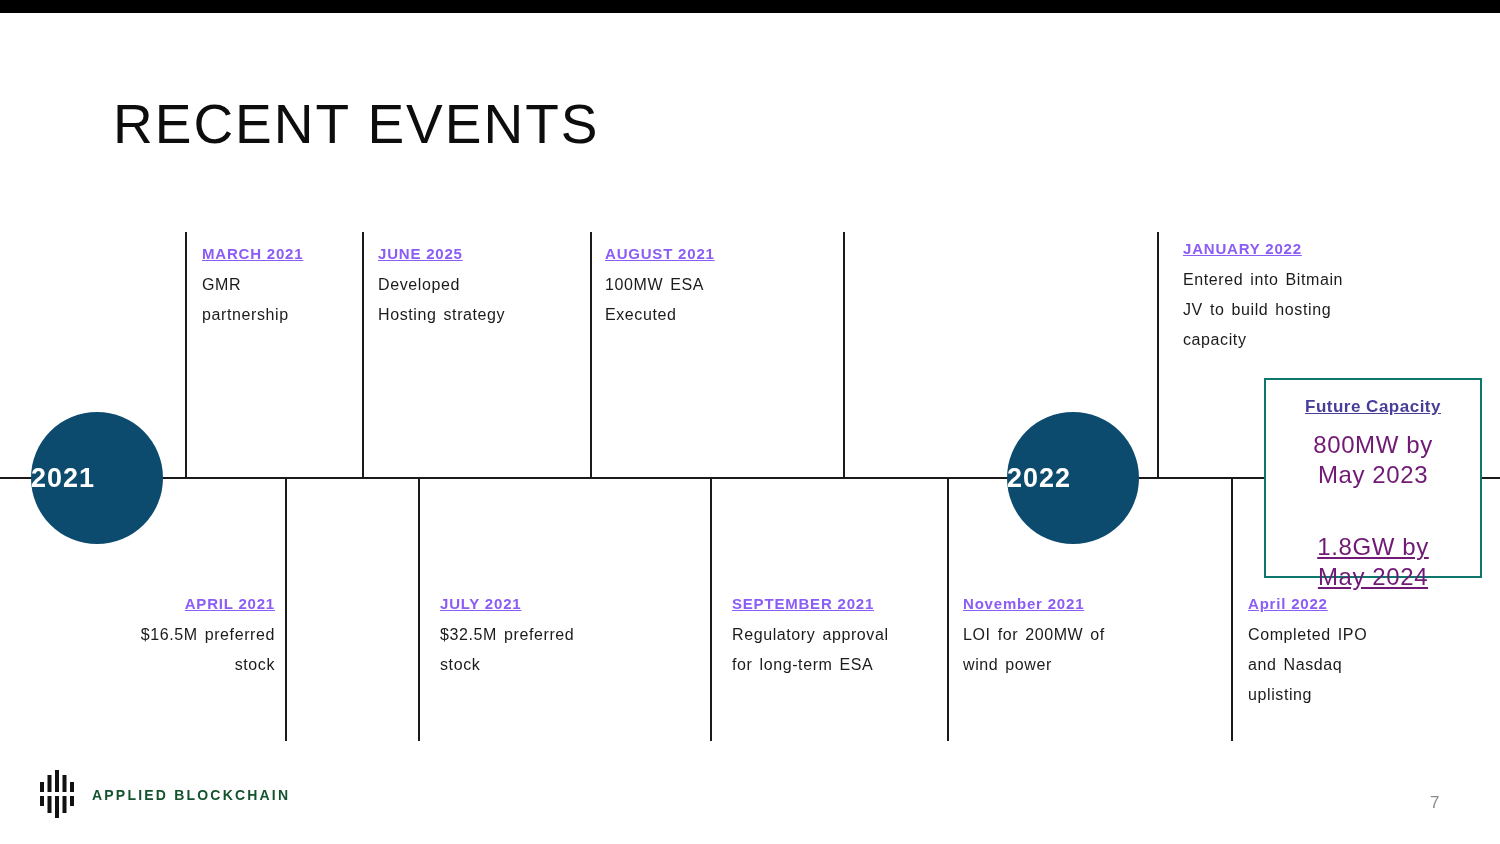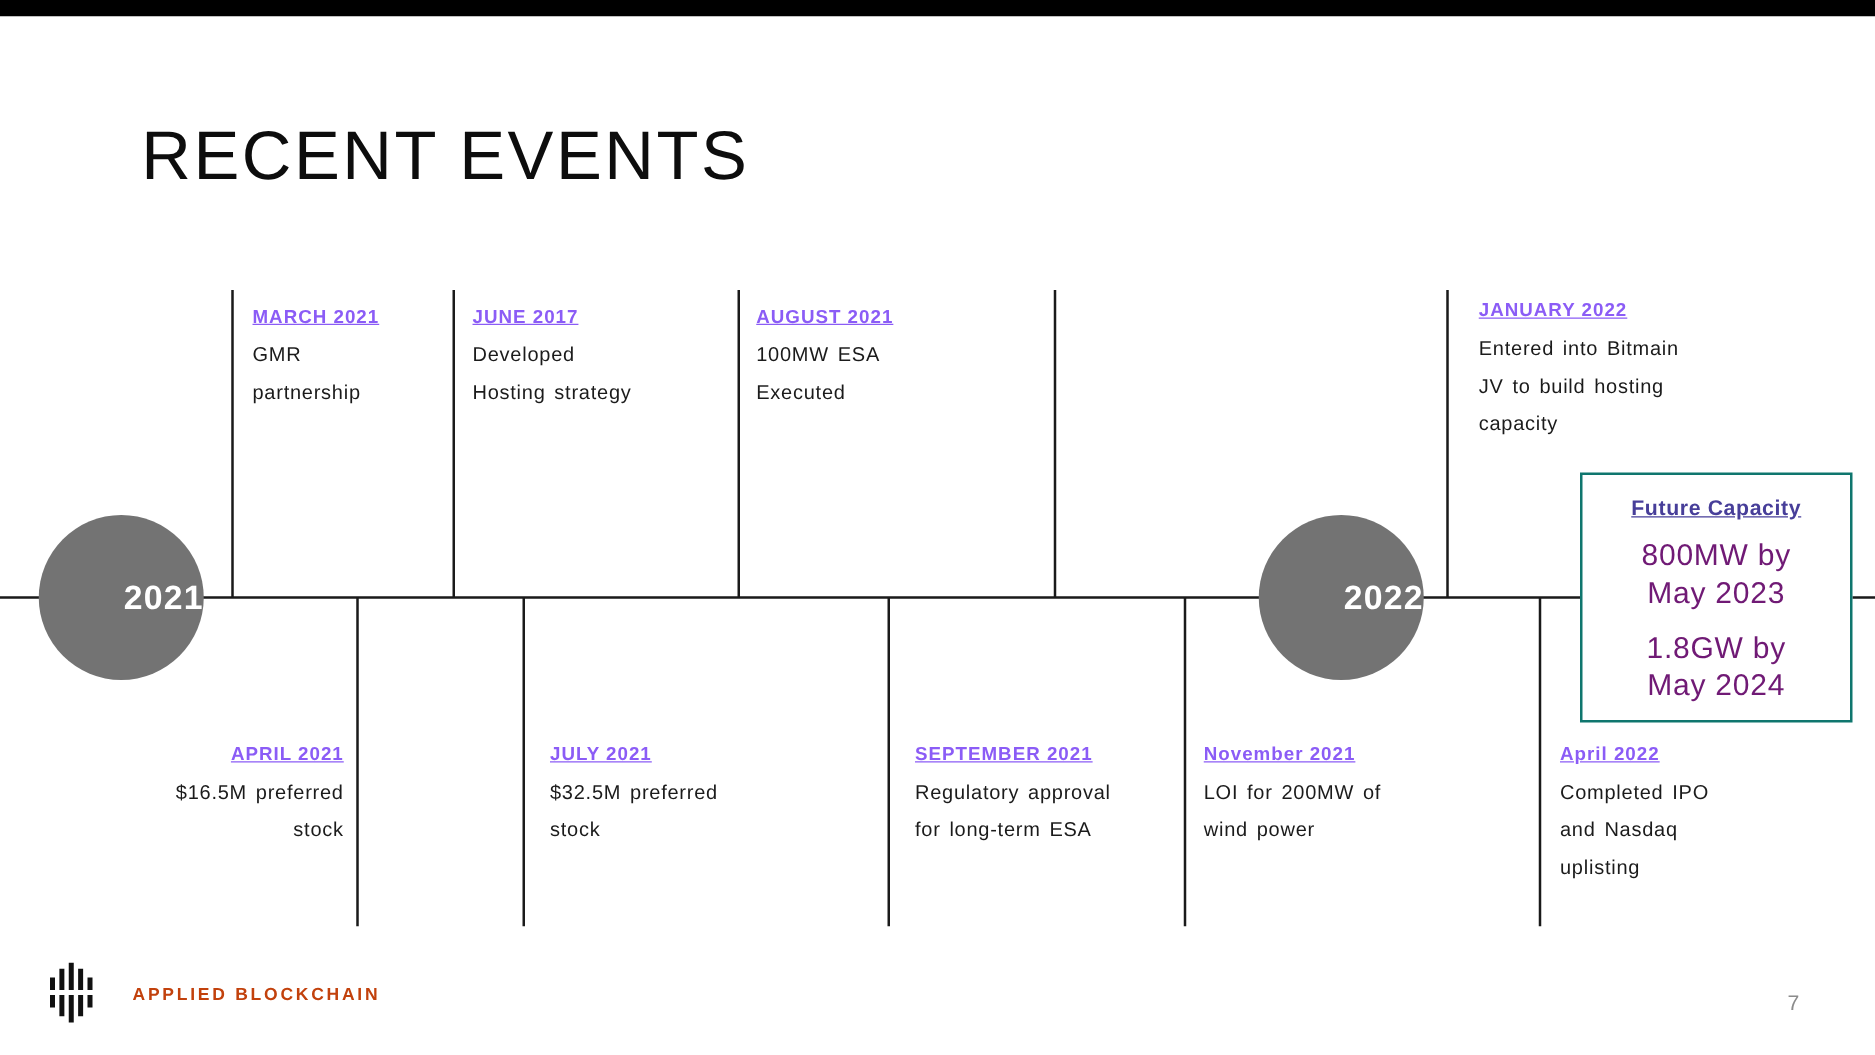--- a/index.html
+++ b/index.html
@@ -40,24 +40,24 @@
     background: #1a1a1a;
   }
   .vline.above { top: 232px; height: 246px; }
   .vline.below { top: 478px; height: 263px; }
 
   .year-circle {
     position: absolute;
     top: 412px;
     width: 132px; height: 132px;
     border-radius: 50%;
-    background: #737373;
+    background: #0c4a6e;
     display: flex;
     align-items: center;
-    justify-content: flex-end;
+    justify-content: flex-start;
     color: #ffffff;
     font-size: 27px;
     font-weight: 700;
     letter-spacing: 1px;
     z-index: 3;
   }
   .event {
     position: absolute;
     z-index: 2;
   }
@@ -97,35 +97,35 @@
     color: #473e99;
   }
   .future-box .fc-item {
     margin-top: 13px;
     font-size: 24px;
     line-height: 30px;
     letter-spacing: 0.6px;
     color: #701a75;
     white-space: pre-line;
   }
-  .future-box .fc-item + .fc-item { margin-top: 14px; }
+  .future-box .fc-item + .fc-item { margin-top: 42px; text-decoration: underline; }
 
   .footer-logo {
     position: absolute;
     left: 40px; top: 770px;
     display: flex;
     align-items: center;
   }
   .footer-logo .mark { width: 38px; height: 50px; }
   .footer-logo .brand {
-    margin-left: 28px;
+    margin-left: 14px;
     font-size: 14px;
     font-weight: 700;
     letter-spacing: 2.2px;
-    color: #c2410c;
+    color: #14532d;
     text-align: right;
   }
   .page-number {
     position: absolute;
     left: 1430px; top: 793px;
     font-size: 17px;
     color: #8c8c8c;
   }
 </style>
 </head>
@@ -157,21 +157,21 @@
   <div class="year-circle" style="left:1007px">
     <span>2022</span>
   </div>
 
   <div class="event" style="left:202px; top:245px; width:160px">
     <div class="date">MARCH 2021</div>
     <div class="desc">GMR
 partnership</div>
   </div>
   <div class="event" style="left:378px; top:245px; width:205px">
-    <div class="date">JUNE 2017</div>
+    <div class="date">JUNE 2025</div>
     <div class="desc">Developed
 Hosting strategy</div>
   </div>
   <div class="event" style="left:605px; top:245px; width:210px">
     <div class="date">AUGUST 2021</div>
     <div class="desc">100MW ESA
 Executed</div>
   </div>
   <div class="event" style="left:1183px; top:240px; width:235px">
     <div class="date">JANUARY 2022</div>

